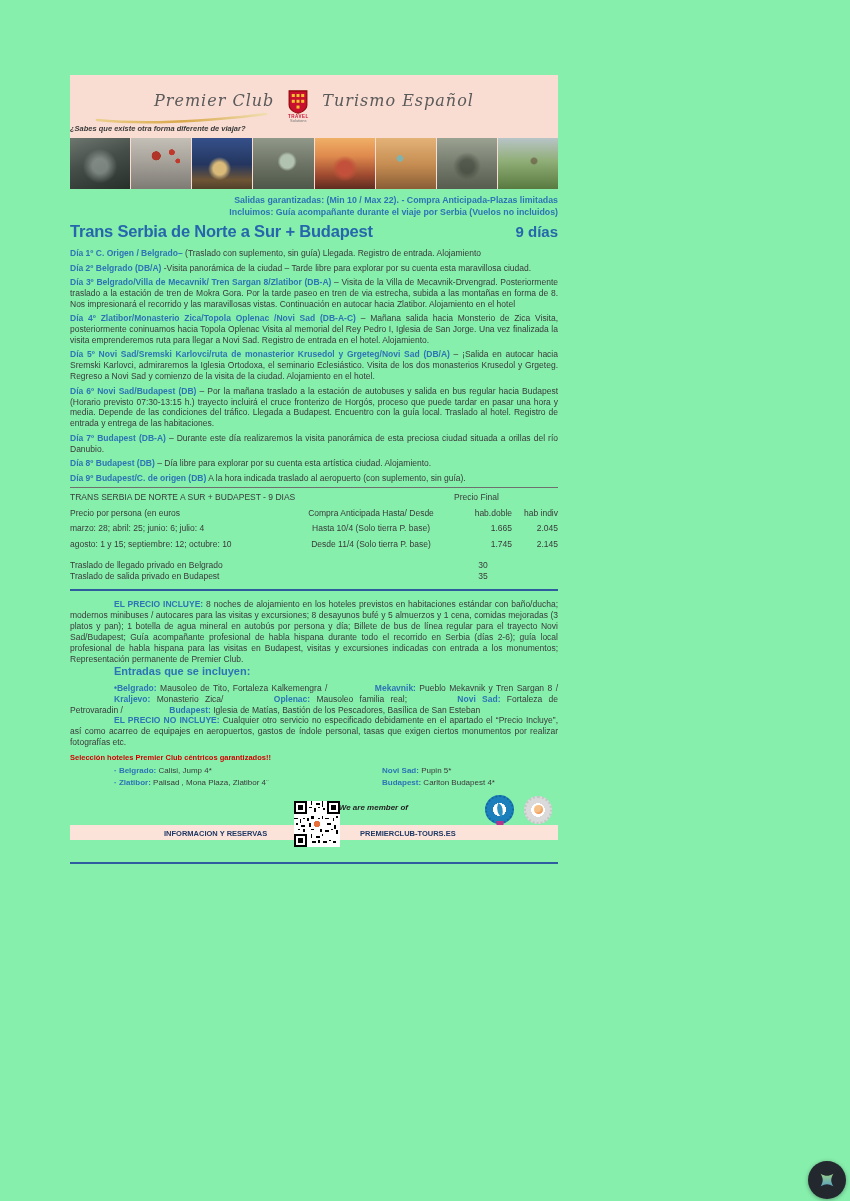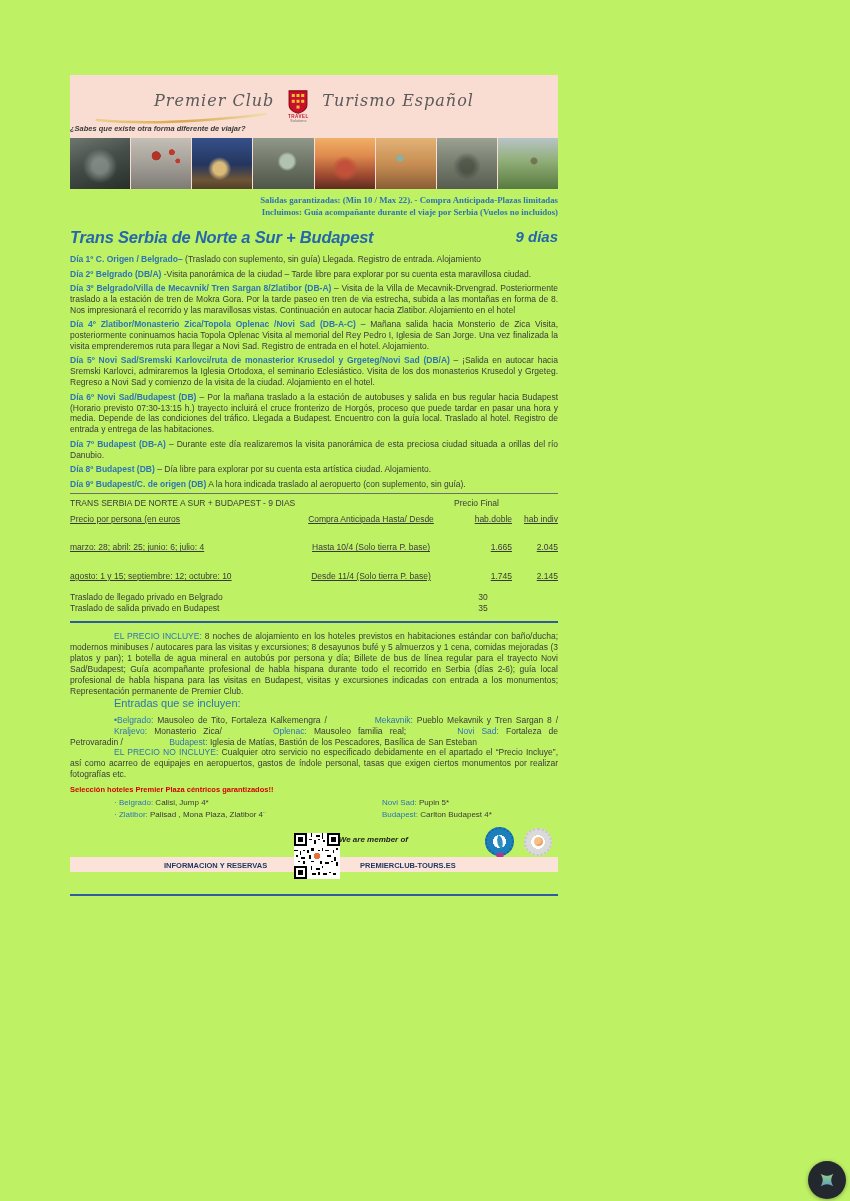--- a/index.html
+++ b/index.html
@@ -1,20 +1,20 @@
 <!DOCTYPE html>
 <html><head>
 <meta charset="utf-8">
 <style>
   * { box-sizing: border-box; margin: 0; padding: 0; }
   html,body { background:#fff; }
   .page {
     position: relative;
     width: 850px; height: 1201px;
-    background: #bef264;
+    background: #86efac;
     font-family: "Liberation Sans", sans-serif;
     overflow: hidden;
   }
   .doc { position: absolute; left: 70px; top: 75px; width: 488px; color:#3a3a3a; }
 
   
   .doc-header { background:#f9ddd3; padding-top: 9px; }
   .logo-row { display:flex; align-items:center; justify-content:center; gap:9px; height:32px; }
   .brand { font-family:"DejaVu Serif", serif; font-style:italic; font-size:16px; color:#5a5a5a; letter-spacing:1px; white-space:nowrap; }
   .crest-wrap { display:flex; flex-direction:column; align-items:center; width:30px; position:relative; top:6px; }
@@ -28,48 +28,48 @@
   .ph1 { background: radial-gradient(circle at 50% 55%, rgba(215,225,220,.4) 0 18%, rgba(0,0,0,0) 42%), linear-gradient(160deg,#6d766f 0%,#454e48 45%,#272f2a 100%); }
   .ph2 { background: radial-gradient(circle at 68% 28%, #c0392b 0 5%, rgba(0,0,0,0) 6%), radial-gradient(circle at 78% 45%, #c0392b 0 4%, rgba(0,0,0,0) 5%), radial-gradient(circle at 42% 35%, #b03427 0 9%, rgba(0,0,0,0) 10%), linear-gradient(180deg,#c3bfb7 0%,#a9a59d 42%,#7e7b75 100%); }
   .ph3 { background: radial-gradient(circle at 46% 60%, #d9ba78 0 14%, rgba(0,0,0,0) 26%), linear-gradient(180deg,#35508a 0%,#24365f 52%,#6e5536 82%,#52402a 100%); }
   .ph4 { background: radial-gradient(circle at 56% 46%, #b2c2b1 0 15%, rgba(0,0,0,0) 22%), linear-gradient(180deg,#909889 0%,#6e7566 50%,#4d5648 100%); }
   .ph5 { background: radial-gradient(circle at 50% 60%, #c2503a 0 16%, rgba(0,0,0,0) 30%), linear-gradient(180deg,#f0b066 0%,#df8a4e 35%,#a14b31 72%,#5e2c20 100%); }
   .ph6 { background: radial-gradient(circle at 40% 40%, #7fb3b0 0 6%, rgba(0,0,0,0) 8%), linear-gradient(180deg,#e3b277 0%,#c68d52 52%,#8a5e36 100%); }
   .ph7 { background: radial-gradient(circle at 50% 55%, rgba(40,45,35,.45) 0 16%, rgba(0,0,0,0) 34%), linear-gradient(180deg,#9ba292 0%,#767d6e 50%,#565d4f 100%); }
   .ph8 { background: radial-gradient(circle at 60% 45%, rgba(90,60,50,.5) 0 6%, rgba(0,0,0,0) 9%), linear-gradient(180deg,#b8c4c7 0%,#90ae77 45%,#587a40 100%); }
 
   
-  .banner { margin-top:6px; text-align:right; color:#2e74b5; font-weight:bold; font-size:8.8px; line-height:11.6px;font-family:Liberation Serif, serif; }
-  .title-row { display:flex; justify-content:space-between; align-items:flex-start; margin-top:10px;font-style:italic; }
+  .banner { margin-top:6px; text-align:right; color:#2e74b5; font-weight:bold; font-size:8.8px; line-height:11.6px; }
+  .title-row { display:flex; justify-content:space-between; align-items:center; margin-top:4px; }
   .title-row h1 { font-size:16.5px; color:#2566ac; font-weight:bold; letter-spacing:-.2px; }
   .duration { font-size:15px; color:#2566ac; font-weight:bold; }
 
   
   .itinerary { margin-top:7px; }
   .day { font-size:8.5px; line-height:10.9px; text-align:justify; margin-bottom:3.5px; color:#3a3a3a; }
   .day-label { color:#2e74b5; font-weight:bold; }
 
   
   .price-table { margin-top:4px; border-top:1px solid #6f6f6f; padding-top:4px; font-size:8.5px; line-height:10.5px; }
   .pt-title-row { display:flex; margin-bottom:5px;align-items:center; }
   .pt-title-row .t { flex:1; }
   .pt-title-row .r { width:104px; }
-  .pt-grid { display:grid; grid-template-columns:212px 178px 52px 46px; row-gap:18px;text-decoration:underline; }
+  .pt-grid { display:grid; grid-template-columns:212px 178px 52px 46px; row-gap:5px; }
   .pt-grid .c2 { text-align:center; }
   .pt-grid .c3, .pt-grid .c4 { text-align:right; }
   .pt-extras { margin-top:11px; margin-bottom:8px; }
   .extra { display:flex; }
   .extra .lab { flex:1; }
   .extra .val { width:150px; text-align:center; }
 
   .blue-rule { border:none; border-top:2px solid #2f5c9e; margin:4px 0 8px; }
 
   
   .para { font-size:8.5px; line-height:10.9px; text-align:justify; color:#3a3a3a; }
-  .lbl-blue { color:#2e74b5; font-weight:normal;padding-left:44px; }
+  .lbl-blue { color:#2e74b5; font-weight:bold;padding-left:44px; }
   .entradas-label { margin:1px 0 6px; font-size:11px; }
   .hotels-heading { color:#d40000; font-weight:bold; font-size:7.5px; margin:5px 0 3px; }
   .hotels-grid { display:grid; grid-template-columns:268px 1fr; font-size:8px; line-height:11.5px; }
   .hotel-line .lbl-blue { font-size:8px; }
 
   
   .doc-footer { position:relative; height:70px; margin-top:4px; }
   .member-text { position:absolute; right:150px; top:11px; font-size:8px; font-weight:bold; font-style:italic; color:#222; }
   .badge { border-radius:50%; position:absolute; }
   .badge-blue { width:29px; height:29px; top:3px; right:44px; border:2px dotted #1565a0; background:radial-gradient(circle,#ffffff 0 36%,#1b7fbb 37%); }
@@ -195,21 +195,21 @@
 
     <hr class="blue-rule">
 
     <p class="para"><span class="lbl-blue">EL PRECIO INCLUYE:</span><span> 8 noches de alojamiento en los hoteles previstos en habitaciones estándar con baño/ducha; modernos minibuses / autocares para las visitas y excursiones; 8 desayunos bufé y 5 almuerzos y 1 cena, comidas mejoradas (3 platos y pan); 1 botella de agua mineral en autobús por persona y día; Billete de bus de línea regular para el trayecto Novi Sad/Budapest; Guía acompañante profesional de habla hispana durante todo el recorrido en Serbia (días 2-6); guía local profesional de habla hispana para las visitas en Budapest, visitas y excursiones indicadas con entrada a los monumentos; Representación permanente de Premier Club.</span></p>
     <p class="para lbl-blue entradas-label">Entradas que se incluyen:</p>
 
     <p class="para"><span class="lbl-blue">•Belgrado:</span><span> Mausoleo de Tito, Fortaleza Kalkemengra /  </span><span class="lbl-blue">Mekavnik:</span><span> Pueblo Mekavnik y Tren Sargan 8 / </span><span class="lbl-blue">Kraljevo:</span><span> Monasterio Zica/ </span><span class="lbl-blue">Oplenac:</span><span> Mausoleo familia real; </span><span class="lbl-blue">Novi Sad:</span><span> Fortaleza de Petrovaradin / </span><span class="lbl-blue">Budapest:</span><span> Iglesia de Matías, Bastión de los Pescadores, Basílica de San Esteban</span></p>
 
     <p class="para"><span class="lbl-blue">EL PRECIO NO INCLUYE:</span><span> Cualquier otro servicio no especificado debidamente en el apartado el “Precio Incluye”, así como acarreo de equipajes en aeropuertos, gastos de índole personal, tasas que exigen ciertos monumentos por realizar fotografías etc.</span></p>
 
-    <p class="hotels-heading">Selección hoteles Premier Plaza céntricos garantizados!!</p>
+    <p class="hotels-heading">Selección hoteles Premier Club céntricos garantizados!!</p>
     <div class="hotels-grid">
       <div>
         <div class="hotel-line"><span class="lbl-blue">· Belgrado:</span><span> Calisi, Jump 4*</span></div>
         <div class="hotel-line"><span class="lbl-blue">· Zlatibor:</span><span> Palisad , Mona Plaza, Zlatibor 4¨</span></div>
       </div>
       <div>
         <div class="hotel-line"><span class="lbl-blue">Novi Sad:</span><span> Pupin 5*</span></div>
         <div class="hotel-line"><span class="lbl-blue">Budapest:</span><span> Carlton Budapest 4*</span></div>
       </div>
     </div>

